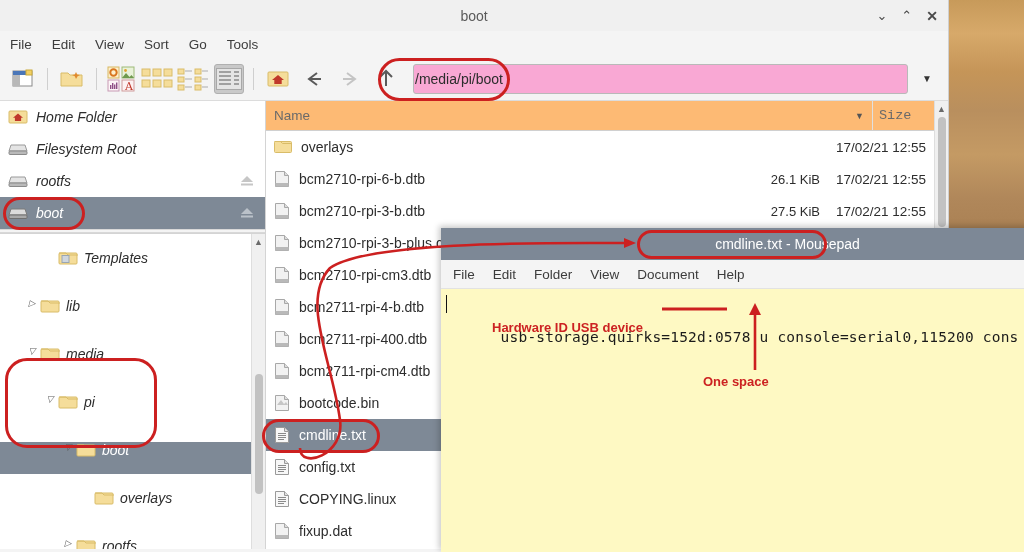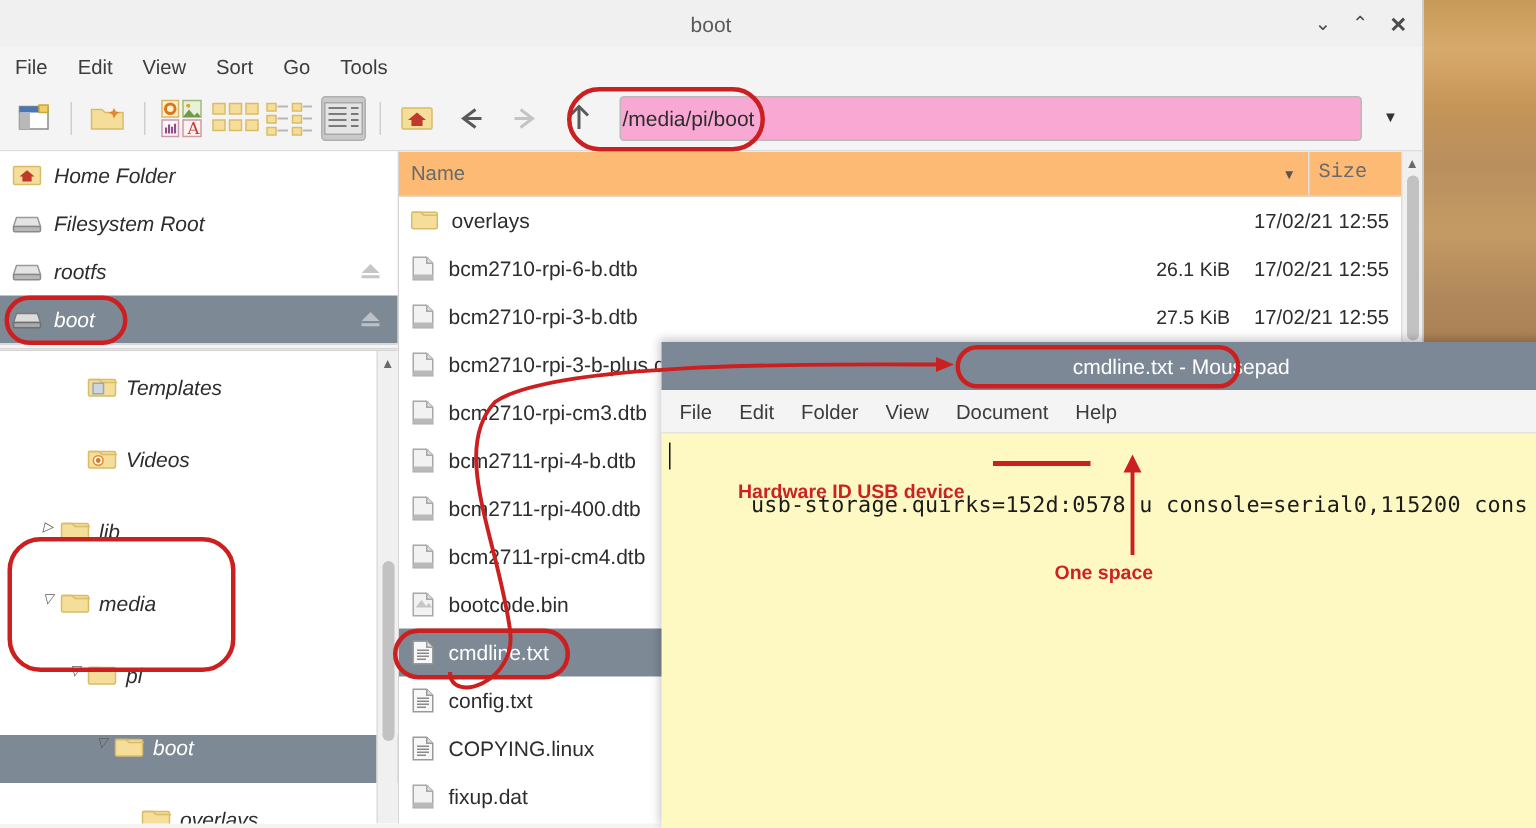--- a/index.html
+++ b/index.html
@@ -415,31 +415,20 @@
                 <span style="width: 42px; flex: 0 0 auto;"></span>
                 <span class="tw"></span>
                 <span class="ico"><svg width="20" height="16" viewBox="0 0 20 16">
                     <rect x="1" y="3" width="18" height="11" rx="1" fill="#f5dd9a" stroke="#d9bc68"></rect>
                     <path d="M1 3h7l2 2h10" fill="none" stroke="#d9bc68"></path>
                     <rect x="4" y="5.5" width="7" height="7" fill="#cfd6de" stroke="#9aa6b2"></rect>
                   </svg></span>
                 <span class="tree-label">Templates</span>
               </div>
               <div class="tree-row">
-                <span style="width: 42px; flex: 0 0 auto;"></span>
-                <span class="tw"></span>
-                <span class="ico"><svg width="20" height="16" viewBox="0 0 20 16">
-                    <rect x="1" y="3" width="18" height="11" rx="1" fill="#f5dd9a" stroke="#d9bc68"></rect>
-                    <path d="M1 3h7l2 2h10" fill="none" stroke="#d9bc68"></path>
-                    <circle cx="7.5" cy="9" r="3.2" fill="#fff" stroke="#d98b2b"></circle>
-                    <circle cx="7.5" cy="9" r="1.6" fill="#d9761f"></circle>
-                  </svg></span>
-                <span class="tree-label">Videos</span>
-              </div>
-              <div class="tree-row">
                 <span style="width: 24px; flex: 0 0 auto;"></span>
                 <span class="tw">▷</span>
                 <span class="ico"><svg width="20" height="16" viewBox="0 0 20 16">
                     <rect x="1" y="3" width="18" height="11" rx="1" fill="#f5dd9a" stroke="#d9bc68"></rect>
                     <path d="M1 3h7l2 2h10" fill="none" stroke="#d9bc68"></path>
                   </svg></span>
                 <span class="tree-label">lib</span>
               </div>
               <div class="tree-row">
                 <span style="width: 24px; flex: 0 0 auto;"></span>

